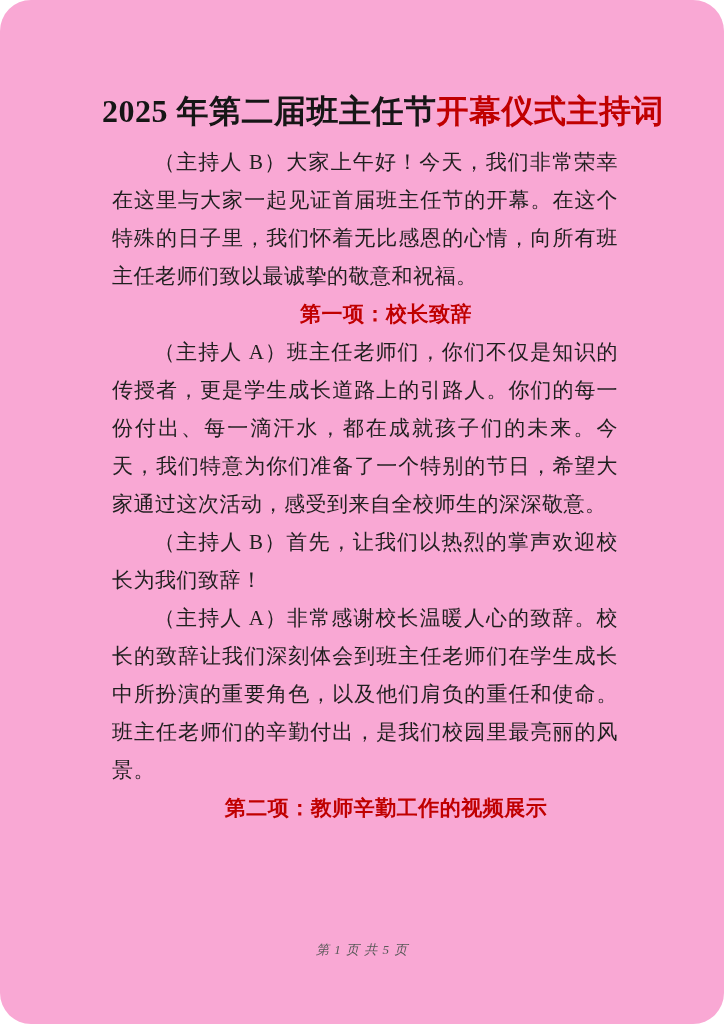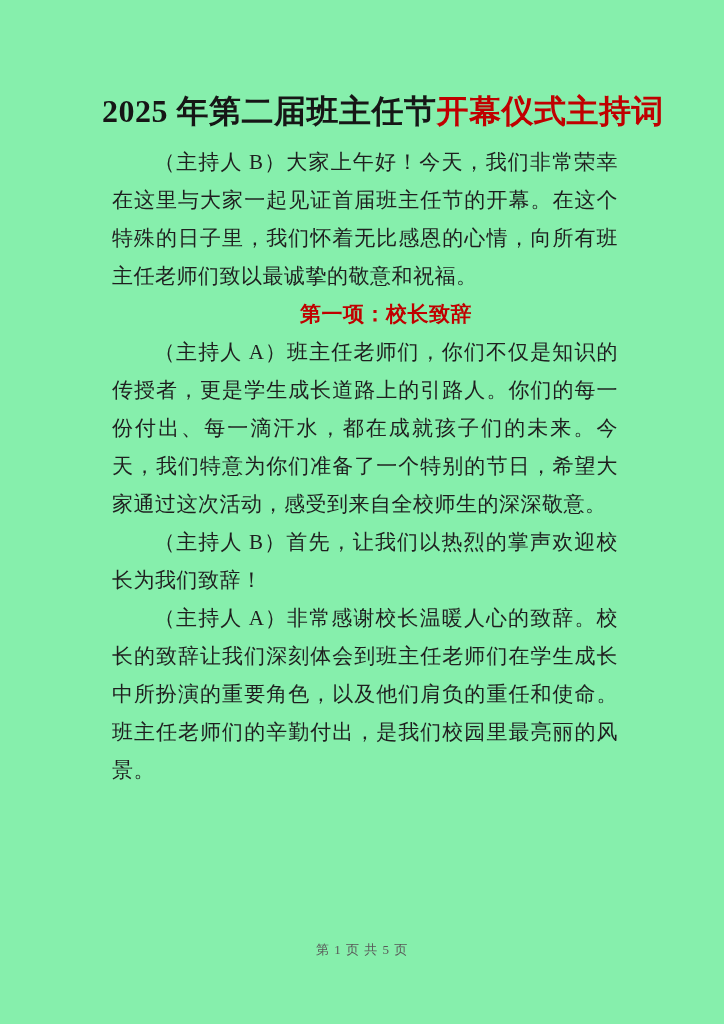--- a/index.html
+++ b/index.html
@@ -4,23 +4,24 @@
 <style>
   html, body {
     margin: 0;
     padding: 0;
     background: #ffffff;
   }
   .page {
     position: relative;
     width: 724px;
     height: 1024px;
-    background: #86efac;
+    background: #f9a8d4;
     overflow: hidden;
     font-family: "Liberation Serif", "DejaVu Serif", serif;
+    border-radius: 31px;
   }
   .doc-title {
     position: absolute;
     left: 102px;
     top: 88px;
     width: 520px;
     margin: 0;
     font-size: 32px;
     line-height: 46px;
     font-weight: bold;
@@ -56,32 +57,34 @@
   .page-footer {
     position: absolute;
     left: 0;
     top: 941px;
     width: 724px;
     text-align: center;
     font-size: 13px;
     line-height: 18px;
     color: #595959;
     letter-spacing: 1px;
+    font-style: italic;
   }
 </style>
 </head>
 <body>
 
 <div class="page">
 
   <h1 class="doc-title"><span>2025 年第二届班主任节</span><span class="highlight">开幕仪式主持词</span></h1>
 
   <div class="doc-body">
     <p>（主持人 B）大家上午好！今天，我们非常荣幸在这里与大家一起见证首届班主任节的开幕。在这个特殊的日子里，我们怀着无比感恩的心情，向所有班主任老师们致以最诚挚的敬意和祝福。</p>
     <p class="section-heading">第一项：校长致辞</p>
     <p>（主持人 A）班主任老师们，你们不仅是知识的传授者，更是学生成长道路上的引路人。你们的每一份付出、每一滴汗水，都在成就孩子们的未来。今天，我们特意为你们准备了一个特别的节日，希望大家通过这次活动，感受到来自全校师生的深深敬意。</p>
     <p>（主持人 B）首先，让我们以热烈的掌声欢迎校长为我们致辞！</p>
     <p>（主持人 A）非常感谢校长温暖人心的致辞。校长的致辞让我们深刻体会到班主任老师们在学生成长中所扮演的重要角色，以及他们肩负的重任和使命。班主任老师们的辛勤付出，是我们校园里最亮丽的风景。</p>
+    <p class="section-heading">第二项：教师辛勤工作的视频展示</p>
   </div>
 
   <div class="page-footer">第 1 页 共 5 页</div>
 
 </div>
 
 </body></html>

